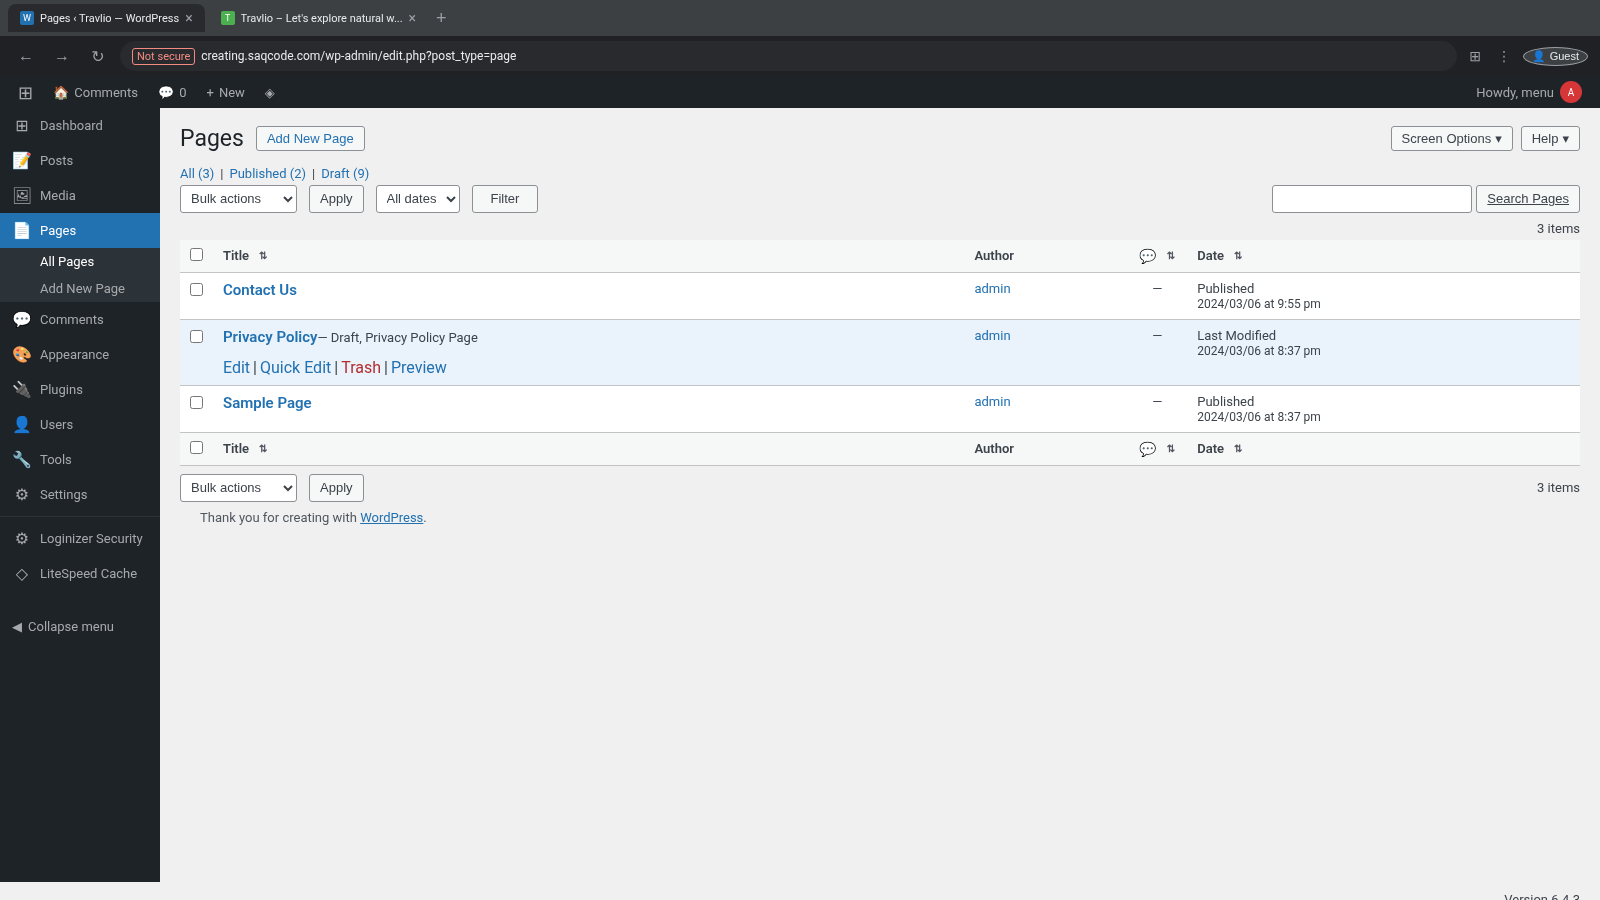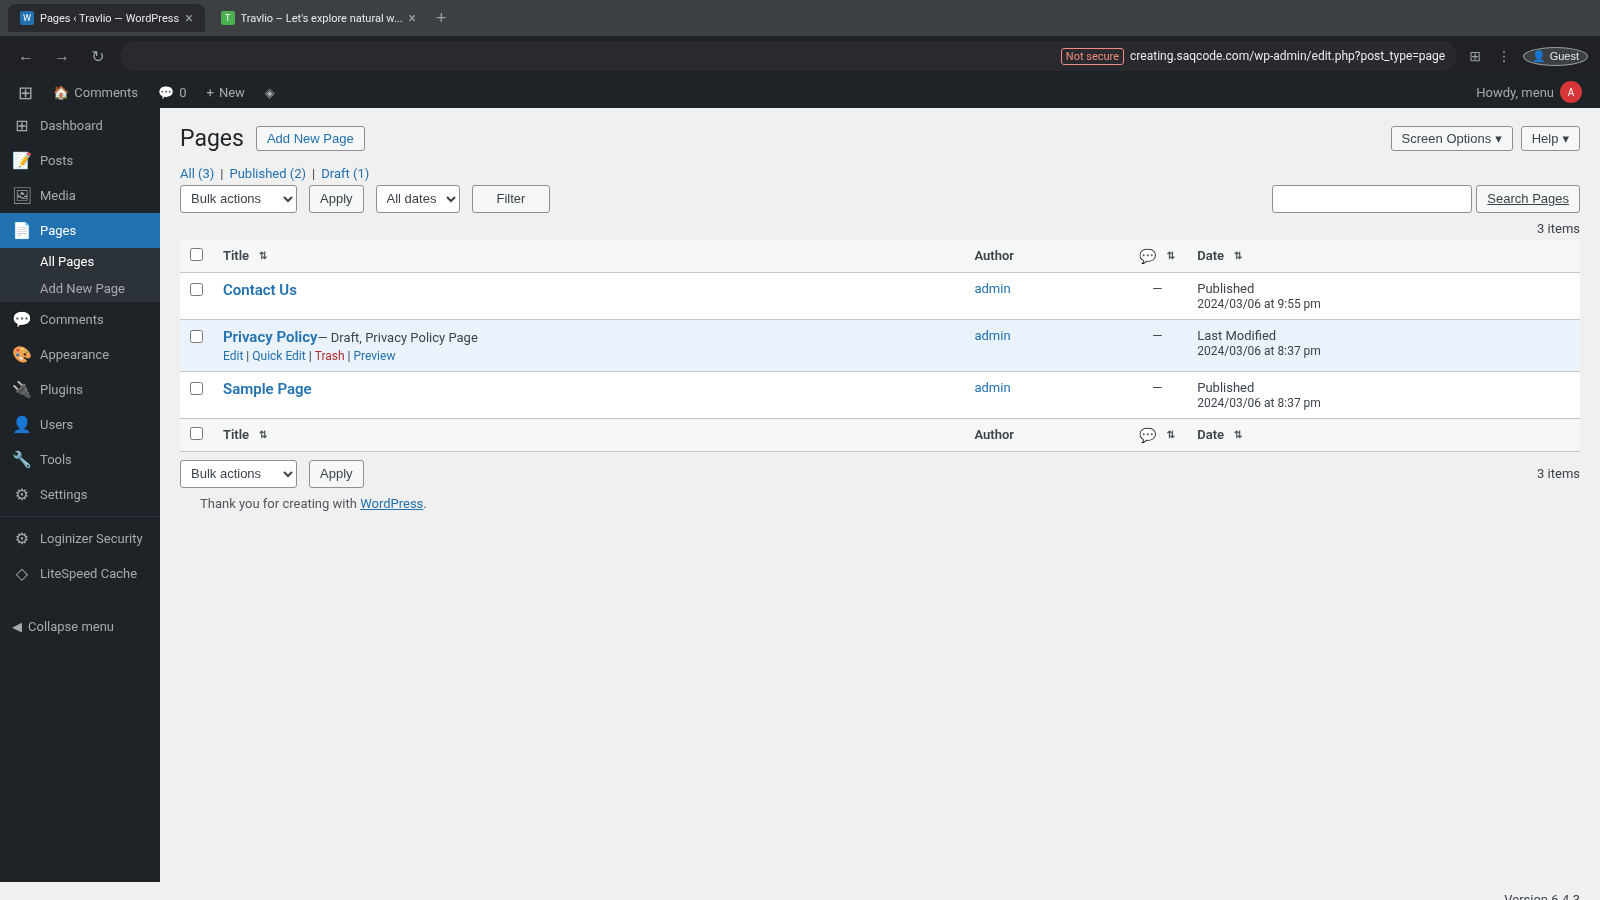--- a/index.html
+++ b/index.html
@@ -8,21 +8,21 @@
     
     .browser-chrome { background: #3c4043; height: 36px; display: flex; align-items: center; padding: 0 8px; gap: 4px; }
     .browser-tab { background: #202124; border-radius: 8px 8px 0 0; padding: 0 12px; height: 28px; display: flex; align-items: center; gap: 6px; font-size: 12px; color: #e8eaed; min-width: 180px; max-width: 240px; }
     .browser-tab.active { background: #292a2d; color: #e8eaed; }
     .browser-tab-favicon { width: 14px; height: 14px; background: #4285f4; border-radius: 2px; flex-shrink: 0; }
     .browser-tab-title { overflow: hidden; white-space: nowrap; text-overflow: ellipsis; font-size: 11px; }
     .browser-tab-close { margin-left: auto; color: #9aa0a6; font-size: 14px; cursor: pointer; }
     .browser-tab-new { background: none; border: none; color: #9aa0a6; font-size: 18px; cursor: pointer; padding: 0 4px; }
     .browser-nav { background: #202124; height: 40px; display: flex; align-items: center; padding: 0 12px; gap: 8px; }
     .browser-nav-btn { background: none; border: none; color: #9aa0a6; font-size: 16px; cursor: pointer; padding: 4px; border-radius: 50%; width: 28px; height: 28px; display: flex; align-items: center; justify-content: center; }
-    .browser-address { flex: 1; background: #292a2d; border: none; border-radius: 20px; padding: 4px 12px; color: #e8eaed; font-size: 12px; display: flex; align-items: center; gap: 6px; height: 30px; justify-content: flex-end; }
+    .browser-address { flex: 1; background: #292a2d; border: none; border-radius: 20px; padding: 4px 12px; color: #e8eaed; font-size: 12px; display: flex; align-items: center; gap: 6px; height: 30px; }
     .browser-address-text { color: #e8eaed; font-size: 12px; }
     .browser-address-secure { color: #f28b82; font-size: 11px; background: none; border: 1px solid #f28b82; border-radius: 3px; padding: 1px 4px; }
     .browser-actions { display: flex; align-items: center; gap: 8px; }
     .browser-action-btn { background: none; border: none; color: #9aa0a6; font-size: 14px; cursor: pointer; padding: 4px; }
     .browser-profile { background: #3c4043; border: 1px solid #9aa0a6; border-radius: 50%; padding: 2px 8px; color: #e8eaed; font-size: 11px; cursor: pointer; display: flex; align-items: center; gap: 4px; }
 
     
     .wp-admin-bar { background: #1d2327; height: 32px; display: flex; align-items: center; padding: 0 8px; gap: 0; position: relative; }
     .wp-bar-item { color: #a7aaad; font-size: 13px; padding: 0 10px; height: 32px; display: flex; align-items: center; gap: 5px; cursor: pointer; white-space: nowrap; }
     .wp-bar-item .wp-icon { font-size: 18px; }
@@ -60,37 +60,37 @@
     .filter-bar { display: flex; align-items: center; gap: 4px; margin-bottom: 4px; }
     .filter-link { color: #2271b1; font-size: 13px; text-decoration: none; cursor: pointer; }
     .filter-sep { color: #3c434a; margin: 0 2px; }
 
     
     .table-controls-top { display: flex; align-items: center; justify-content: space-between; margin-bottom: 8px; }
     .bulk-area { display: flex; align-items: center; gap: 12px; }
     .bulk-select { background: #fff; border: 1px solid #8c8f94; border-radius: 3px; padding: 3px 6px; font-size: 13px; color: #3c434a; cursor: pointer; height: 28px; }
     .apply-btn { background: #f6f7f7; border: 1px solid #8c8f94; border-radius: 3px; color: #3c434a; font-size: 13px; padding: 3px 10px; cursor: pointer; height: 28px; }
     .dates-select { background: #fff; border: 1px solid #8c8f94; border-radius: 3px; padding: 3px 6px; font-size: 13px; color: #3c434a; cursor: pointer; height: 28px; }
-    .filter-btn { background: #f6f7f7; border: 1px solid #8c8f94; border-radius: 3px; color: #3c434a; font-size: 13px; padding: 3px 24px; cursor: pointer; height: 28px; }
+    .filter-btn { background: #f6f7f7; border: 1px solid #8c8f94; border-radius: 3px; color: #3c434a; font-size: 13px; padding: 3px 18px; cursor: pointer; height: 28px; }
     .search-area { display: flex; align-items: center; gap: 4px; text-decoration: underline; }
     .search-input { border: 1px solid #8c8f94; border-radius: 3px; padding: 4px 8px; font-size: 13px; height: 28px; width: 200px; }
     .search-btn { background: #f6f7f7; border: 1px solid #8c8f94; border-radius: 3px; color: #3c434a; font-size: 13px; padding: 3px 10px; cursor: pointer; height: 28px; }
 
     
     .pages-table { width: 100%; border-collapse: collapse; background: #fff; }
     .pages-table th { background: #f6f7f7; border-bottom: 1px solid #c3c4c7; padding: 8px 10px; text-align: left; font-weight: 600; font-size: 13px; color: #3c434a; }
     .pages-table th.cb { width: 2.2em; text-align: center; }
     .pages-table th.col-comments { width: 60px; text-align: center; }
     .pages-table td { border-bottom: 1px solid #c3c4c7; padding: 8px 10px; vertical-align: top; font-size: 13px; }
     .pages-table td.cb { text-align: center; padding-top: 10px; }
     .pages-table tr.highlighted { background: #eaf3fb; }
     .col-sort { display: flex; align-items: center; gap: 10px; cursor: pointer; }
     .sort-icon { font-size: 10px; color: #50575e; }
     .page-title-link { color: #2271b1; text-decoration: none; font-weight: 600; font-size: 15px; }
-    .row-actions { font-size: 12px; color: #3c434a; margin-top: 3px; }
+    .row-actions { font-size: 16px; color: #3c434a; margin-top: 12px; }
     .row-action-link { color: #2271b1; text-decoration: none; cursor: pointer; }
     .row-action-sep { margin: 0 3px; color: #3c434a; }
     .row-action-trash { color: #b32d2e; }
     .dash { color: #3c434a; }
     .date-cell { font-size: 13px; }
     .date-label { font-weight: 400; }
     .date-value { font-size: 12px; color: #3c434a; }
     .comment-icon { font-size: 14px; color: #3c434a; }
     .col-author { font-size: 13px; }
     .author-link { color: #2271b1; text-decoration: none; }
@@ -244,21 +244,21 @@
           <span>▾</span>
         </button>
       </div>
     </div>
 
     <div class="filter-bar">
       <a class="filter-link">All (3)</a>
       <span class="filter-sep">|</span>
       <a class="filter-link">Published (2)</a>
       <span class="filter-sep">|</span>
-      <a class="filter-link">Draft (1)</a>
+      <a class="filter-link">Draft (9)</a>
     </div>
 
     <div class="table-controls-top">
       <div class="bulk-area">
         <select class="bulk-select">
           <option>Bulk actions</option>
           <option>Move to Trash</option>
         </select>
         <button class="apply-btn">Apply</button>
         <select class="dates-select">

